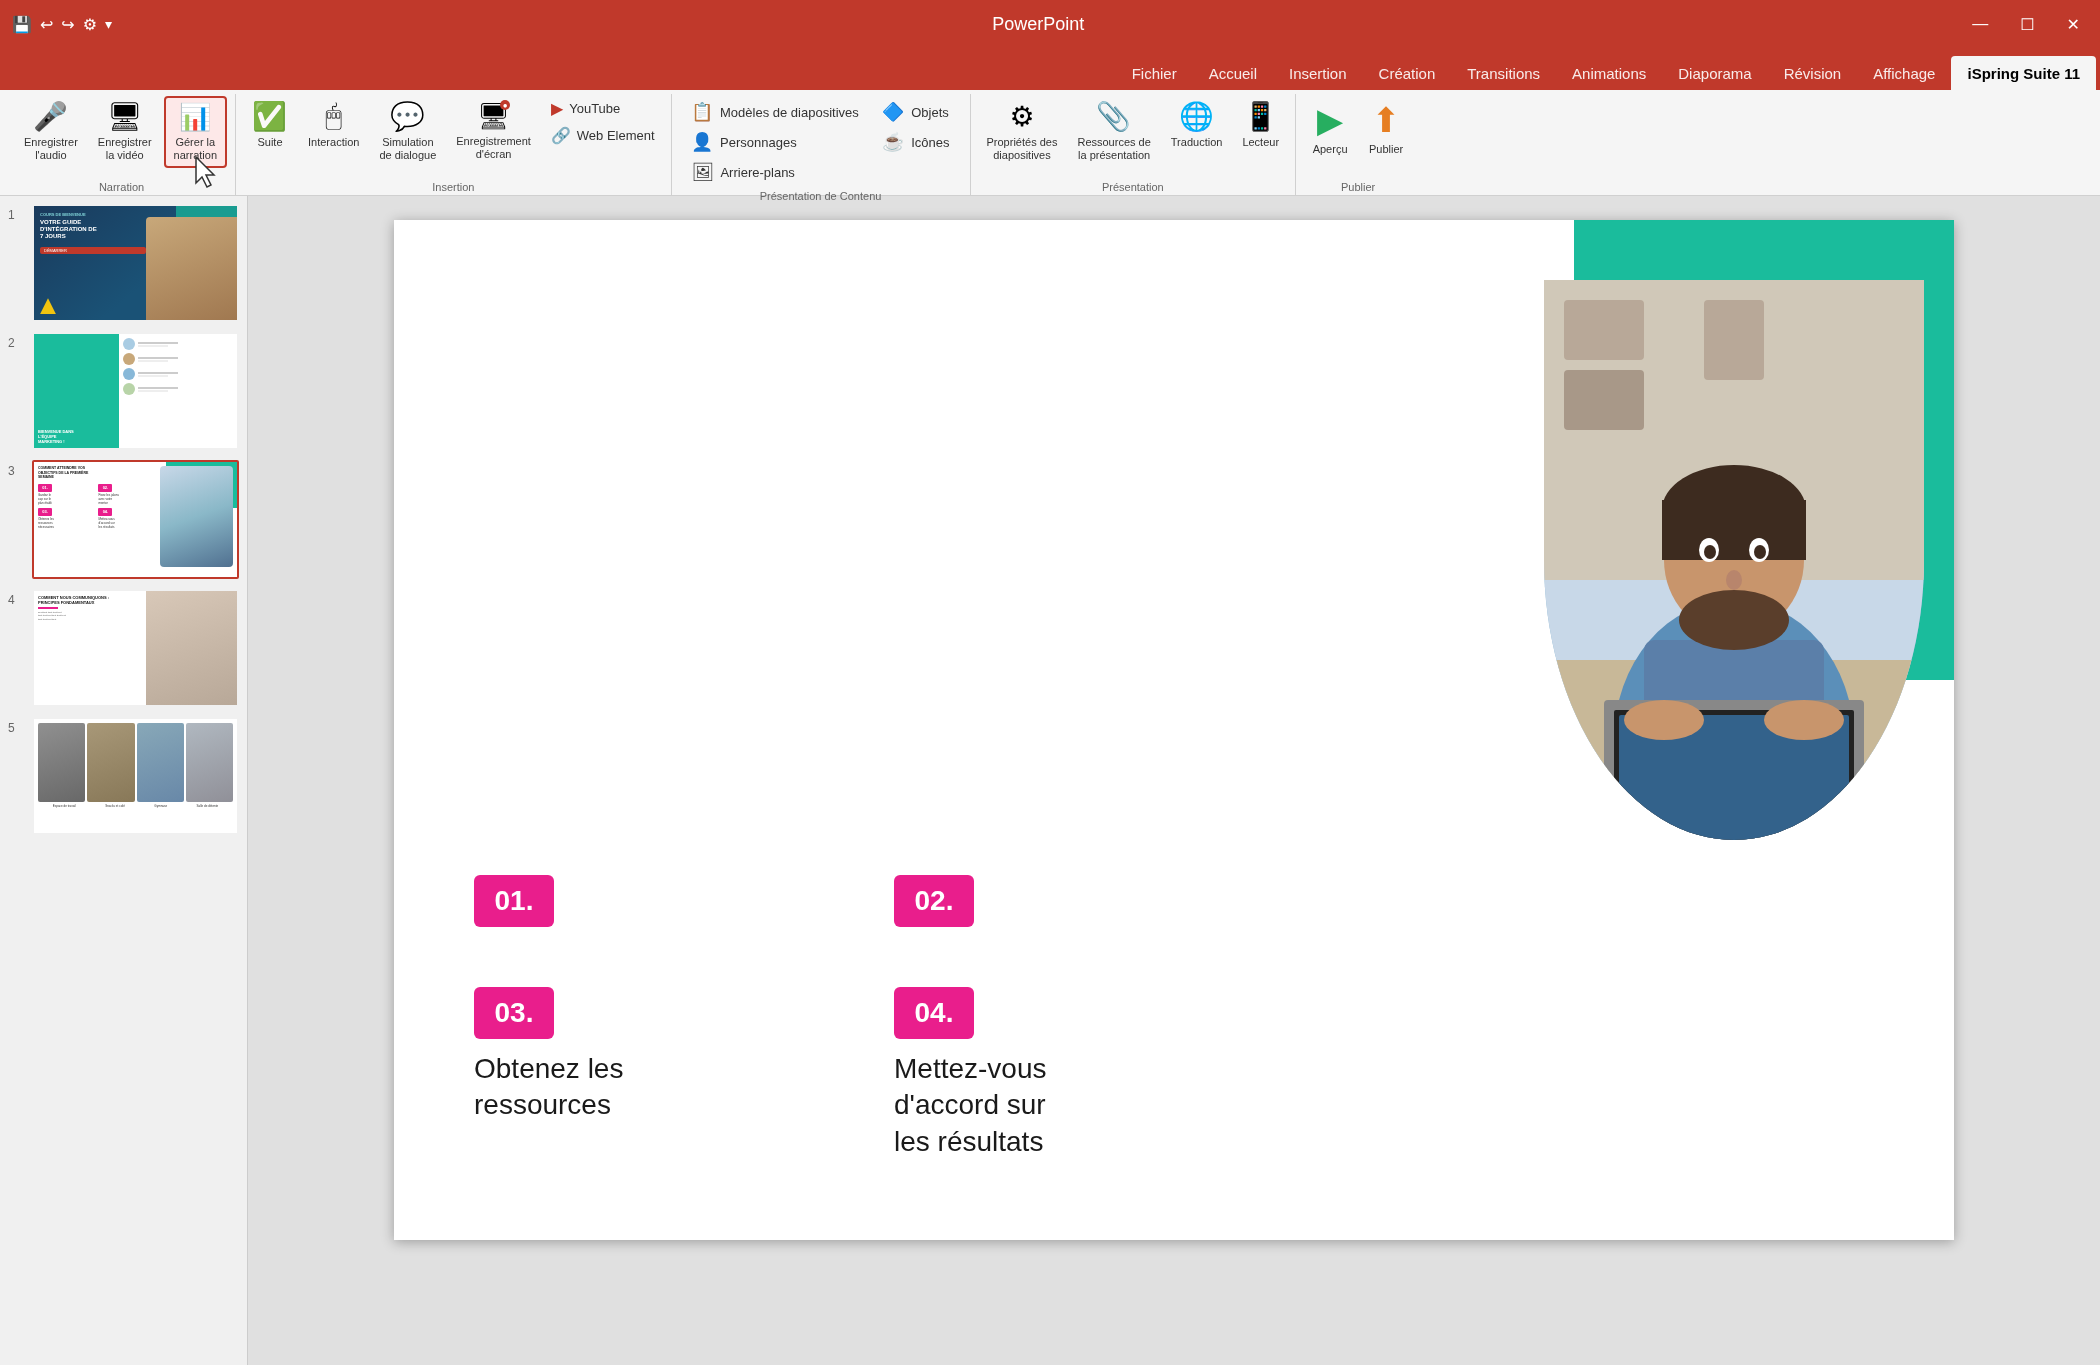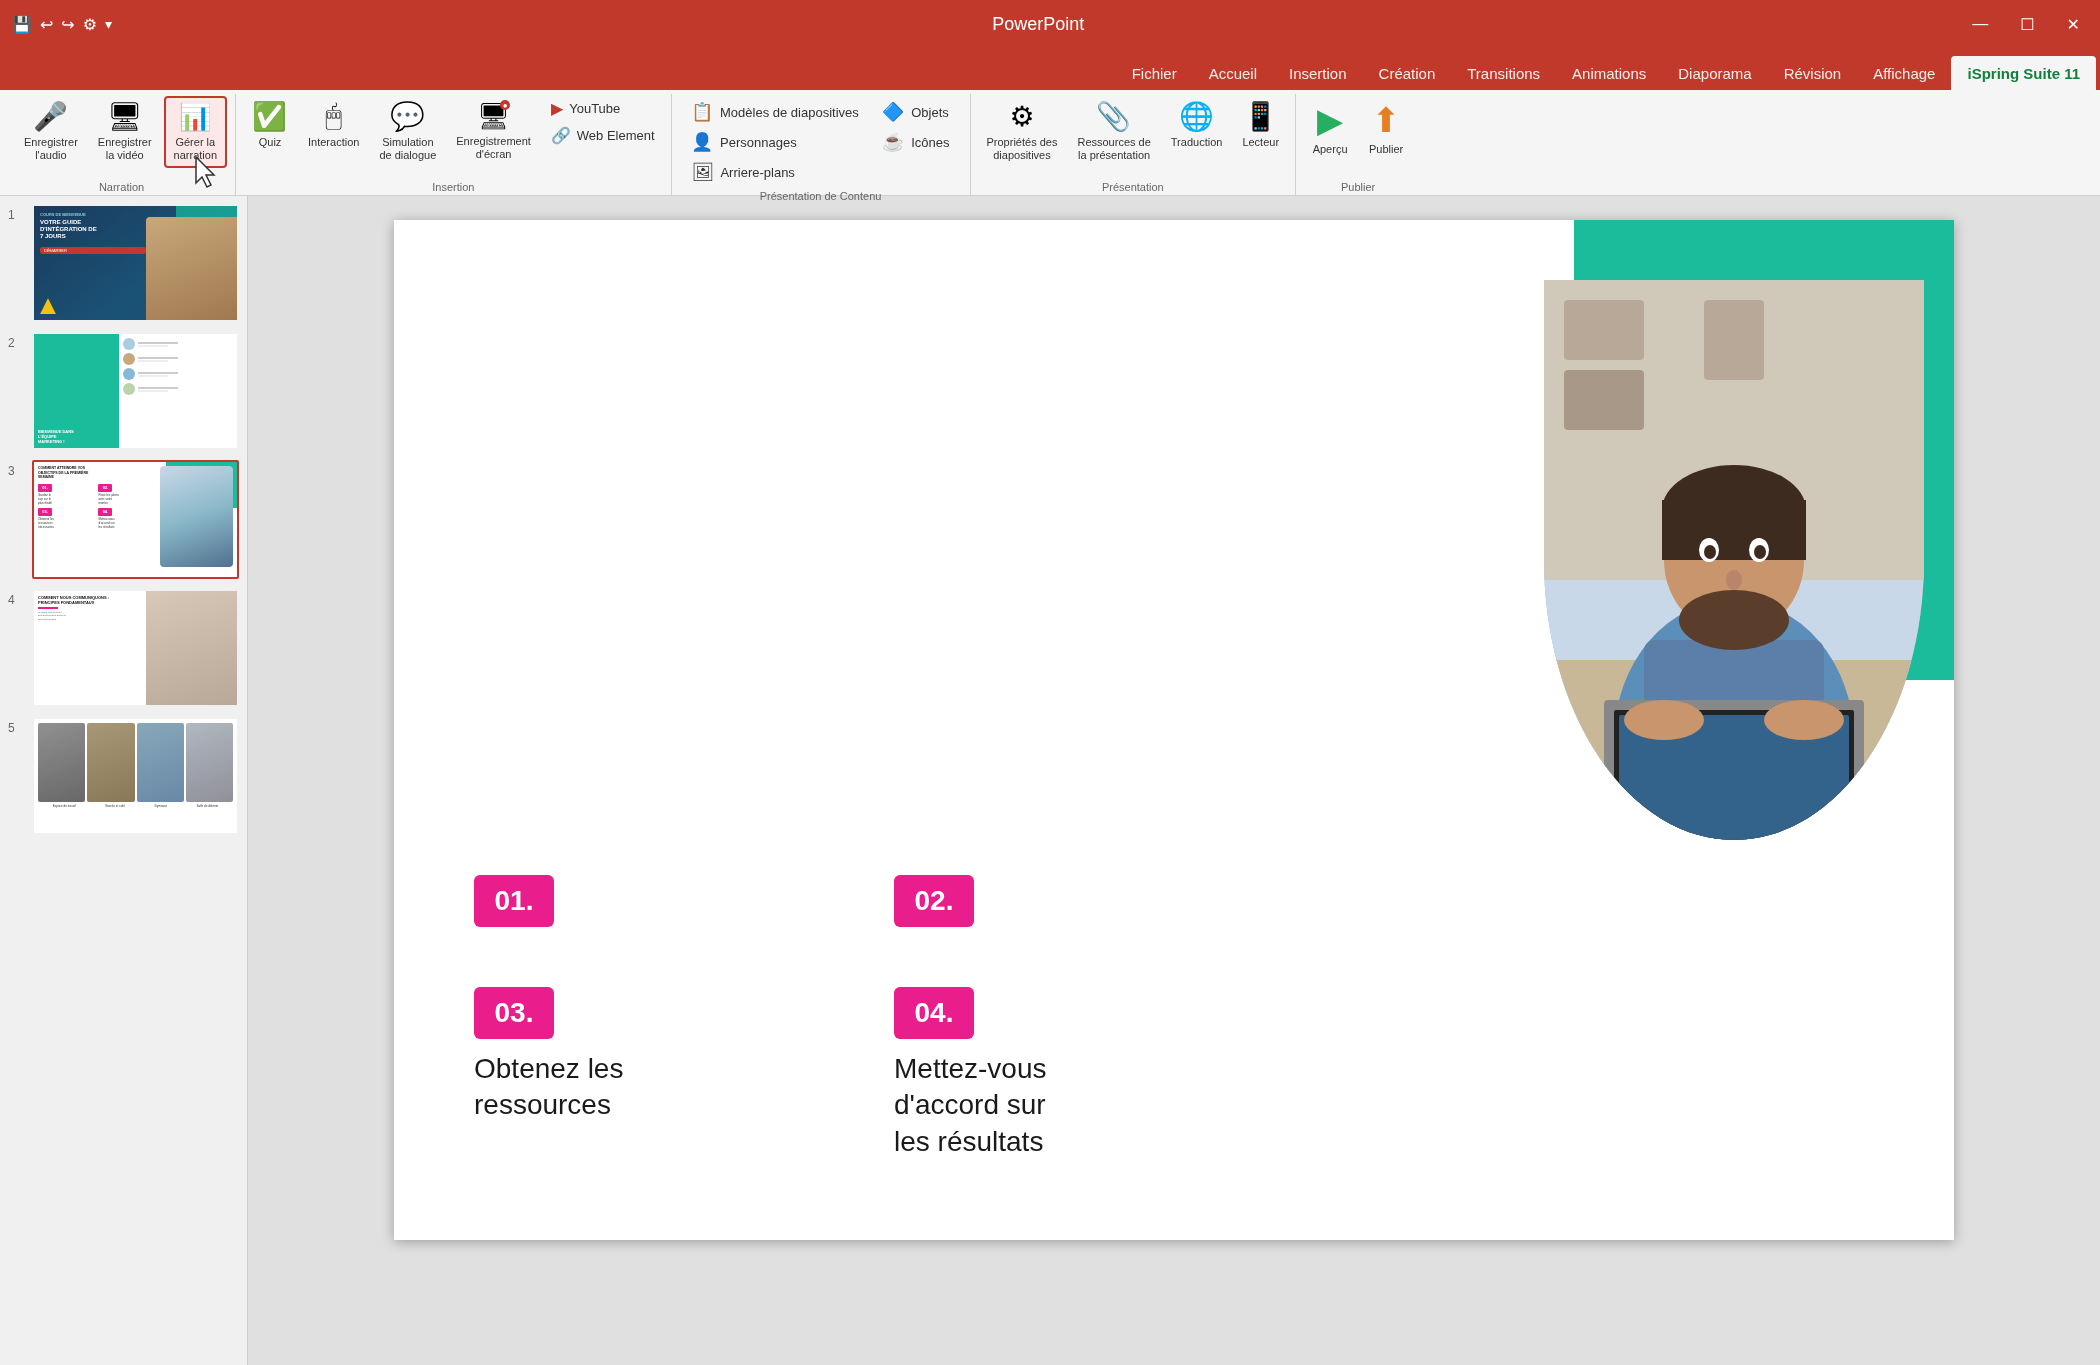--- a/index.html
+++ b/index.html
@@ -34,21 +34,21 @@
       font-size: 15px;
       color: rgba(255,255,255,0.9);
       cursor: pointer;
       border-radius: 4px 4px 0 0;
       height: 34px;
       display: flex;
       align-items: center;
     }
     .ribbon-tab.active {
       background: #f5f5f5;
-      color: #15803d;
+      color: #000000;
       font-weight: 600;
       margin-top: 24px;
     }
 
     
     .ribbon-toolbar {
       background: #f5f5f5;
       border-bottom: 1px solid #d0d0d0;
       display: flex;
       align-items: stretch;
@@ -331,21 +331,21 @@
         <span class="ribbon-btn-label">Gérer la<br>narration</span>
       </button>
     </div>
     <div class="ribbon-group-label group-label-row">Narration</div>
   </div>
 
   <div class="ribbon-group">
     <div class="ribbon-group-content">
       <button class="ribbon-btn">
         <span class="ribbon-btn-icon">✅</span>
-        <span class="ribbon-btn-label">Quiz</span>
+        <span class="ribbon-btn-label">Suite</span>
       </button>
       <button class="ribbon-btn">
         <span class="ribbon-btn-icon">🖱</span>
         <span class="ribbon-btn-label">Interaction</span>
       </button>
       <button class="ribbon-btn">
         <span class="ribbon-btn-icon">💬</span>
         <span class="ribbon-btn-label">Simulation<br>de dialogue</span>
       </button>
       <button class="ribbon-btn">

